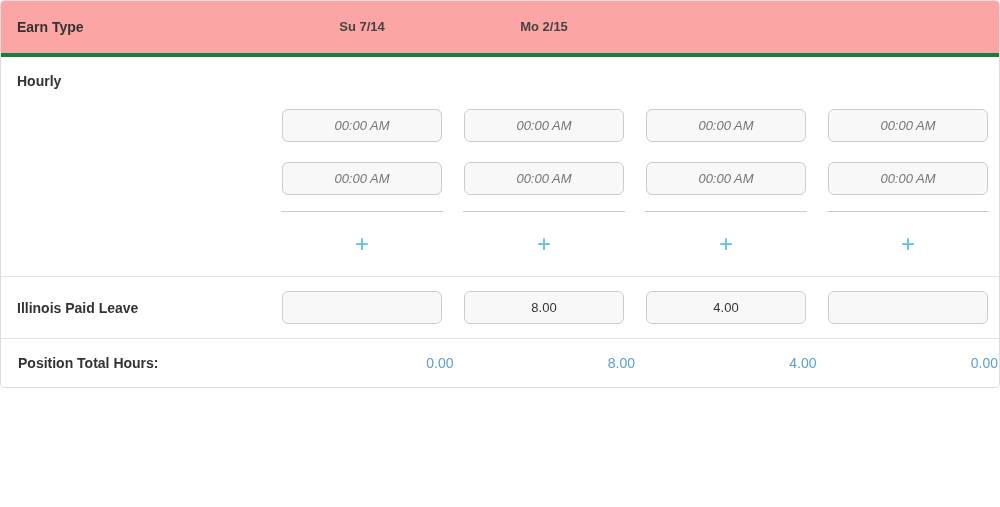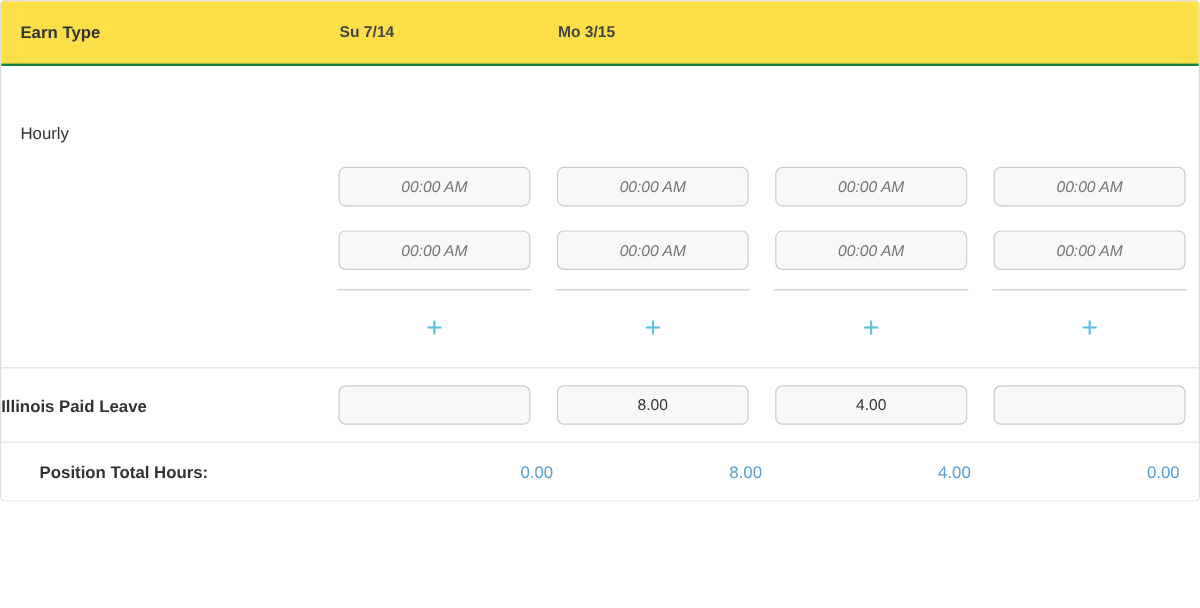--- a/index.html
+++ b/index.html
@@ -19,50 +19,49 @@
     .table-wrapper {
       width: 1000px;
       border: 1px solid #ddd;
       border-radius: 4px;
       overflow: hidden;
     }
 
     .header-row {
       display: grid;
       grid-template-columns: 270px 1fr 1fr 1fr 1fr;
-      background: #fde047;
-      border-bottom: 2px solid #15803d;
+      background: #fca5a5;
+      border-bottom: 4px solid #15803d;
     }
 
     .header-cell {
       padding: 18px 12px;
-      text-align: left;
+      text-align: center;
       font-weight: 600;
       color: #444;
       font-size: 13px;
     }
 
     .header-cell:first-child {
       text-align: left;
       padding-left: 16px;
       font-size: 14px;
       color: #333;
     }
 
     .section {
       border-bottom: 1px solid #e0e0e0;
     }
 
     .section-label {
       padding: 16px 16px 8px 16px;
-      font-weight: 400;
+      font-weight: 700;
       color: #333;
       font-size: 14px;
       grid-column: 1;
-      margin-top: 32px;
     }
 
     .time-inputs-group {
       display: grid;
       grid-template-columns: 270px 1fr 1fr 1fr 1fr;
       padding: 8px 0 4px 0;
     }
 
     .time-inputs-group .empty-label {
       grid-column: 1;
@@ -133,20 +132,21 @@
     }
 
     .paid-leave-row {
       display: grid;
       grid-template-columns: 270px 1fr 1fr 1fr 1fr;
       align-items: center;
       padding: 14px 0;
     }
 
     .paid-leave-label {
+      padding-left: 16px;
       font-weight: 600;
       color: #333;
       font-size: 14px;
     }
 
     .number-input {
       width: 100%;
       max-width: 160px;
       padding: 8px 12px;
       border: 1px solid #ccc;
@@ -166,21 +166,21 @@
     .input-cell {
       padding: 0 10px;
       display: flex;
       justify-content: center;
     }
 
     .totals-row {
       display: grid;
       grid-template-columns: 270px 1fr 1fr 1fr 1fr;
       align-items: center;
-      padding: 16px 16px;
+      padding: 16px 1px;
       background: #fff;
     }
 
     .totals-label {
       padding-left: 16px;
       font-weight: 600;
       color: #333;
       font-size: 14px;
     }
 
@@ -197,21 +197,21 @@
     }
   </style>
 </head>
 <body>
 
 <div class="table-wrapper">
 
   <div class="header-row">
     <div class="header-cell">Earn Type</div>
     <div class="header-cell">Su 7/14</div>
-    <div class="header-cell">Mo 3/15</div>
+    <div class="header-cell">Mo 2/15</div>
   </div>
 
   <div class="section">
 
     <div class="hourly-label-row">
       <div class="section-label">Hourly</div>
     </div>
 
     <div class="time-inputs-group">
       <div class="empty-label"></div>

